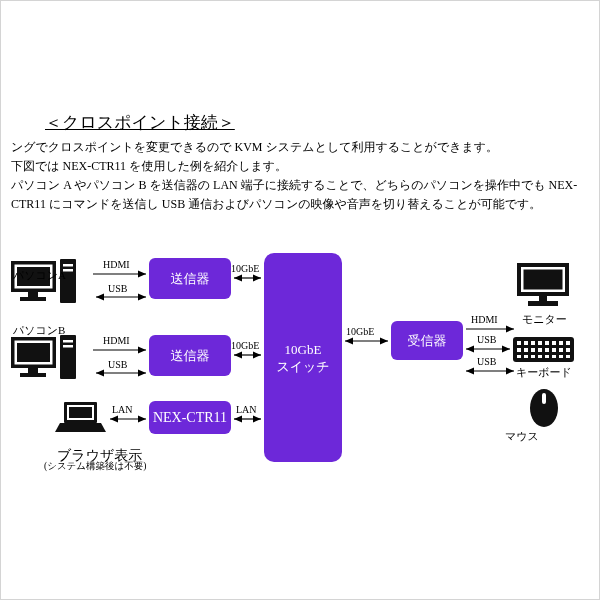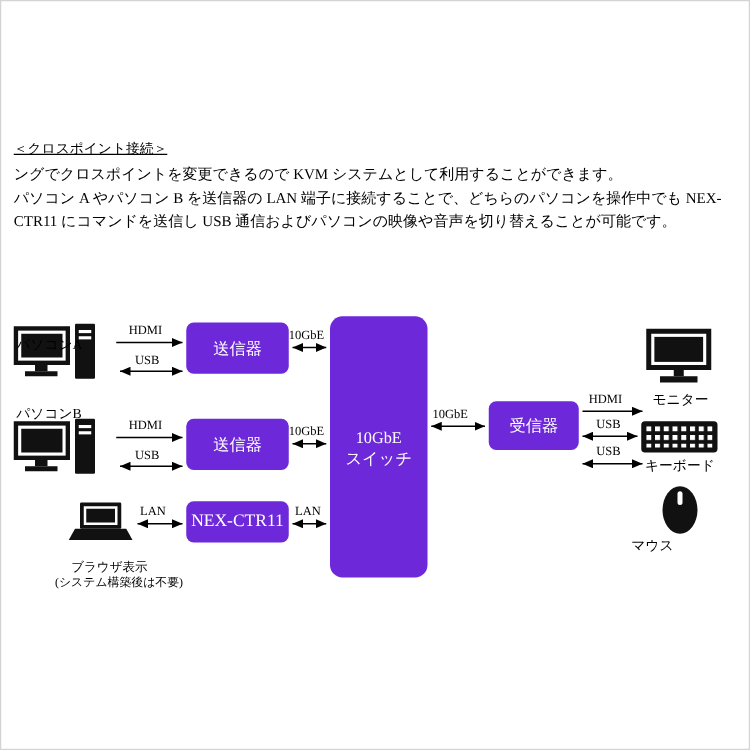--- a/index.html
+++ b/index.html
@@ -2,46 +2,47 @@
 <html><head>
 <meta charset="utf-8">
 <style>
   html,body { margin:0; padding:0; background:#fff; }
   .page {
     position:relative; width:600px; height:600px; background:#ffffff;
     font-family:"Liberation Serif","DejaVu Serif",serif; color:#000;
     overflow:hidden; border:1px solid #d4d4d4; box-sizing:border-box;
   }
   .textblock { position:absolute; left:10px; top:110px; width:584px; }
-  .doc-title { font-size:11px; text-decoration:underline; white-space:nowrap; margin-bottom:4px; }
+  .doc-title { font-size:17px; text-decoration:underline; white-space:nowrap; margin-bottom:4px;margin-left:34px; }
   .para-line { font-size:12px; line-height:19px; white-space:nowrap; }
 
   .node-box {
     position:absolute; background:#6d28d9; color:#ffffff;
     display:flex; flex-direction:column; align-items:center; justify-content:center;
     border-radius:6px; font-size:13px; line-height:17px; text-align:center;
   }
   .switch-box { border-radius:10px; }
   .ctr-box { font-size:14px; }
 
   .conn-label { position:absolute; font-size:10px; white-space:nowrap; }
   .dev-label  { position:absolute; font-size:11px; white-space:nowrap; }
-  .small-label { position:absolute; font-size:10px; white-space:nowrap; }
+  .small-label { position:absolute; font-size:14px; white-space:nowrap; }
   .tiny-label  { position:absolute; font-size:9.5px; white-space:nowrap; }
 
   svg.layer { position:absolute; left:0; top:0; width:600px; height:600px; }
 </style>
 </head>
 <body>
 
 <div class="page">
 
   <div class="textblock">
     <div class="doc-title">＜クロスポイント接続＞</div>
     <div class="para-line">ングでクロスポイントを変更できるので KVM システムとして利用することができます。</div>
+    <div class="para-line">下図では NEX-CTR11 を使用した例を紹介します。</div>
     <div class="para-line">パソコン A やパソコン B を送信器の LAN 端子に接続することで、どちらのパソコンを操作中でも NEX-</div>
     <div class="para-line">CTR11 にコマンドを送信し USB 通信およびパソコンの映像や音声を切り替えることが可能です。</div>
   </div>
 
   <svg class="layer" viewBox="0 0 600 600" xmlns="http://www.w3.org/2000/svg">
     <defs>
       <marker id="ah" markerWidth="8" markerHeight="6" refX="7" refY="3" orient="auto-start-reverse">
         <path d="M0,0 L7,3 L0,6 Z" fill="#000"></path>
       </marker>
       <pattern id="keys" x="516" y="340" width="7" height="7" patternUnits="userSpaceOnUse">

